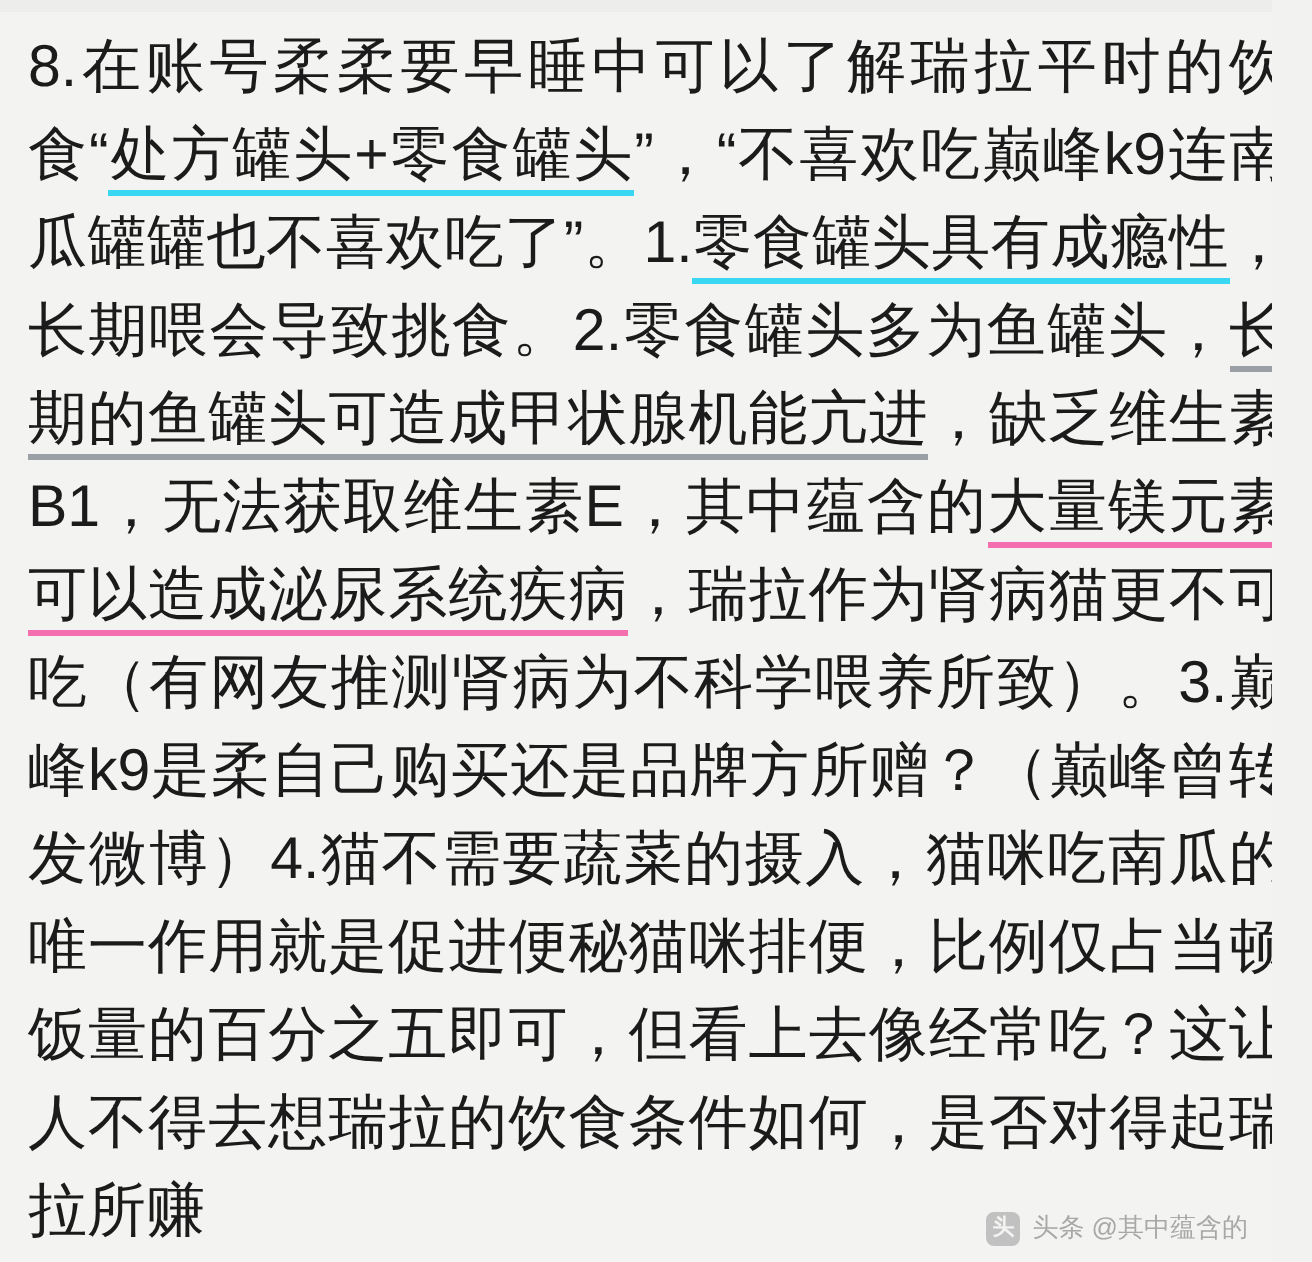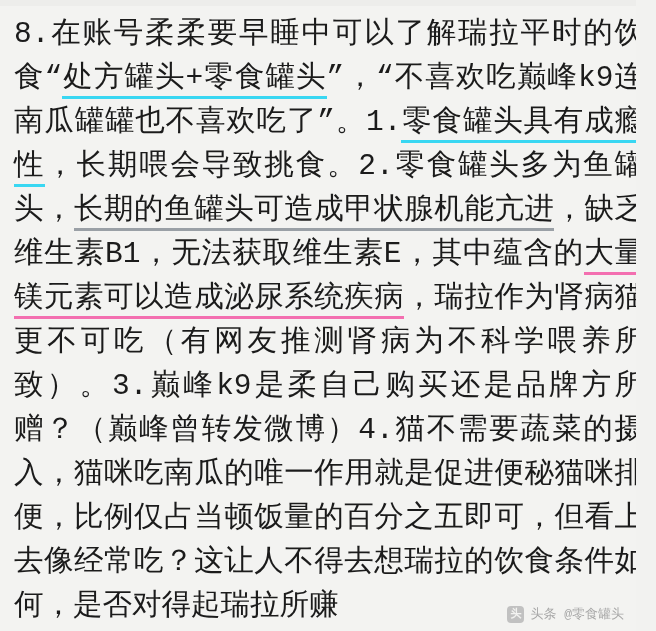--- a/index.html
+++ b/index.html
@@ -6,21 +6,21 @@
     margin: 0;
     padding: 0;
     background: #f2f2f0;
   }
   #page {
     position: relative;
     width: 636px;
     height: 631px;
     background: #f3f3f1;
     overflow: hidden;
-    font-family: Liberation Mono, monospace;
+    font-family: Liberation Sans, sans-serif;
   }
   #text-body {
     position: absolute;
     left: 14px;
     top: 12px;
     width: 630px;
     font-size: 29.5px;
     line-height: 44px;
     color: #1b1b1b;
     letter-spacing: 0px;
@@ -73,16 +73,16 @@
 <div id="page">
 
   <div class="top-fade"></div>
 
   <div id="text-body">
     <span>8.在账号柔柔要早睡中可以了解瑞拉平时的饮食“</span><span class="hl-cyan">处方罐头+零食罐头</span><span>”，“不喜欢吃巅峰k9连南瓜罐罐也不喜欢吃了”。1.</span><span class="hl-cyan">零食罐头具有成瘾性</span><span>，长期喂会导致挑食。2.零食罐头多为鱼罐头，</span><span class="hl-gray">长期的鱼罐头可造成甲状腺机能亢进</span><span>，缺乏维生素B1，无法获取维生素E，其中蕴含的</span><span class="hl-pink">大量镁元素可以造成泌尿系统疾病</span><span>，瑞拉作为肾病猫更不可吃（有网友推测肾病为不科学喂养所致）。3.巅峰k9是柔自己购买还是品牌方所赠？（巅峰曾转发微博）4.猫不需要蔬菜的摄入，猫咪吃南瓜的唯一作用就是促进便秘猫咪排便，比例仅占当顿饭量的百分之五即可，但看上去像经常吃？这让人不得去想瑞拉的饮食条件如何，是否对得起瑞拉所赚</span>
   </div>
 
   <div id="watermark">
     <span class="wm-logo">头</span>
-    <span>头条 @零食罐头</span>
+    <span>头条 @其中蕴含的</span>
   </div>
 
 </div>
 
 </body></html>

